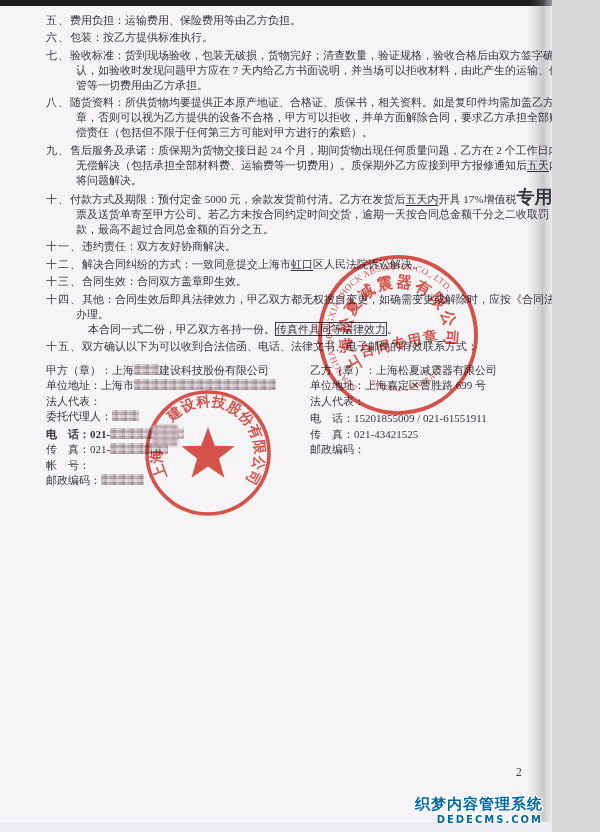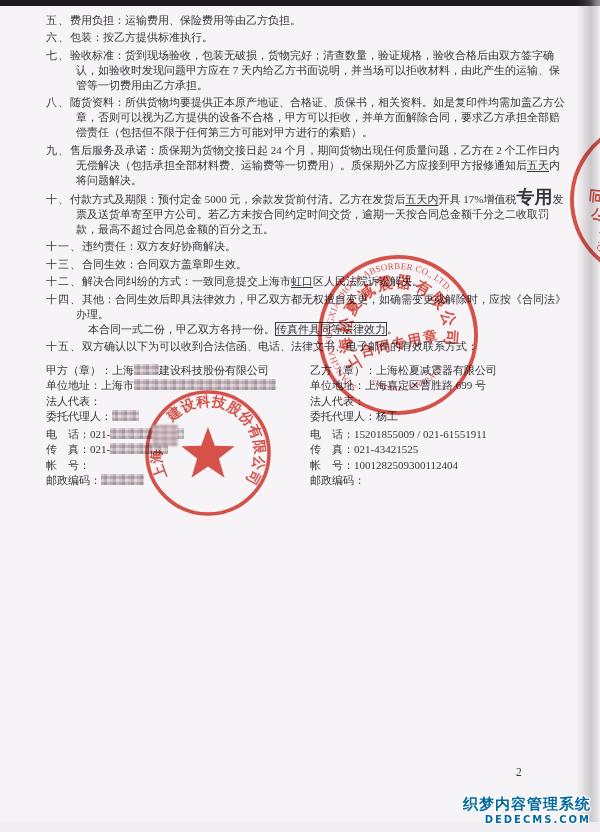--- a/index.html
+++ b/index.html
@@ -1,16 +1,16 @@
 <!DOCTYPE html>
 <html><head>
 <meta charset="utf-8">
 <style>
   html,body{margin:0;padding:0;background:#d8d6d8;}
-  .page{position:relative;width:600px;height:832px;background:#f6f4f6;overflow:hidden;
+  .page{position:relative;width:552px;height:832px;background:#f6f4f6;overflow:hidden;
         font-family:"Liberation Serif","DejaVu Serif",serif;color:#35353e;}
   .scan-topbar{position:absolute;left:0;top:0;width:600px;height:6px;background:#1c1c1e;}
   .scan-right{position:absolute;right:0;top:0;bottom:0;width:24px;
       background:linear-gradient(90deg,rgba(120,115,122,0) 0%,rgba(120,115,122,.18) 35%,
                  rgba(140,135,142,.40) 62%,rgba(200,196,202,.55) 82%,rgba(235,232,236,.6) 100%);}
   .scan-bottom{position:absolute;left:0;bottom:0;width:600px;height:10px;background:#efedf1;}
 
   .content{position:absolute;left:46px;top:13px;width:522px;font-size:11px;line-height:15px;}
   .clause{margin:0 0 2.4px 0;padding-left:30px;text-indent:-30px;}
   .clause .num{letter-spacing:1px;}
@@ -66,49 +66,47 @@
     <p class="clause"><span class="num">七、</span><span>验收标准：货到现场验收，包装无破损，货物完好；清查数量，验证规格，验收合格后由双方签字确认，如验收时发现问题甲方应在 7 天内给乙方书面说明，并当场可以拒收材料，由此产生的运输、保管等一切费用由乙方承担。</span></p>
 
     <p class="clause"><span class="num">八、</span><span>随货资料：所供货物均要提供正本原产地证、合格证、质保书，相关资料。如是复印件均需加盖乙方公章，否则可以视为乙方提供的设备不合格，甲方可以拒收，并单方面解除合同，要求乙方承担全部赔偿责任（包括但不限于任何第三方可能对甲方进行的索赔）。</span></p>
 
     <p class="clause"><span class="num">九、</span><span>售后服务及承诺：质保期为货物交接日起 24 个月，期间货物出现任何质量问题，乙方在 2 个工作日内无偿解决（包括承担全部材料费、运输费等一切费用）。质保期外乙方应接到甲方报修通知后</span><span class="u">五天</span><span>内将问题解决。</span></p>
 
     <p class="clause"><span class="num">十、</span><span>付款方式及期限：预付定金 5000 元，余款发货前付清。乙方在发货后</span><span class="u">五天内</span><span>开具 17%增值税</span><span class="em">专用</span><span>发票及送货单寄至甲方公司。若乙方未按合同约定时间交货，逾期一天按合同总金额千分之二收取罚款，最高不超过合同总金额的百分之五。</span></p>
 
     <p class="clause"><span class="num">十一、</span><span>违约责任：双方友好协商解决。</span></p>
 
+    <p class="clause"><span class="num">十二、</span><span>解决合同纠纷的方式：一致同意提交上海市</span><span class="u">虹口</span><span>区人民法院诉讼解决。</span></p>
+
     <p class="clause"><span class="num">十三、</span><span>合同生效：合同双方盖章即生效。</span></p>
-
-    <p class="clause"><span class="num">十二、</span><span>解决合同纠纷的方式：一致同意提交上海市</span><span class="u">虹口</span><span>区人民法院诉讼解决。</span></p>
 
     <p class="clause"><span class="num">十四、</span><span>其他：合同生效后即具法律效力，甲乙双方都无权擅自变更，如确需变更或解除时，应按《合同法》办理。</span><br>
       <span class="c14-line2" style="display:inline-block;"><span>本合同一式二份，甲乙双方各持一份。</span><span class="boxed">传真件具同等法律效力</span><span>。</span></span></p>
 
     <p class="clause"><span class="num">十五、</span><span>双方确认以下为可以收到合法信函、电话、法律文书、电子邮件的有效联系方式：</span></p>
 
     <div class="parties">
       <div class="party a">
         <div class="prow"><span class="lab">甲方（章）：</span><span>上海</span><span class="redact" style="width:25px;"></span><span>建设科技股份有限公司</span></div>
         <div class="prow"><span class="lab">单位地址：</span><span>上海市</span><span class="redact" style="width:142px;"></span></div>
         <div class="prow"><span class="lab">法人代表：</span><span></span></div>
         <div class="prow"><span class="lab">委托代理人：</span><span class="redact" style="width:27px;"></span></div>
-        <div class="prow" style="margin-top:2px;"><span class="lab">电　话：</span><span>021-</span><span class="redact" style="width:74px;"></span></div>
+        <div class="prow" style="margin-top:2px;font-weight:bold;"><span class="lab">电　话：</span><span>021-</span><span class="redact" style="width:74px;"></span></div>
         <div class="prow"><span class="lab">传　真：</span><span>021-</span><span class="redact" style="width:58px;"></span></div>
         <div class="prow"><span class="lab">帐　号：</span><span></span></div>
         <div class="prow"><span class="lab">邮政编码：</span><span class="redact" style="width:43px;"></span></div>
       </div>
 
       <div class="party b">
         <div class="prow"><span class="lab">乙方（章）：</span><span>上海松夏减震器有限公司</span></div>
         <div class="prow"><span class="lab">单位地址：</span><span>上海嘉定区曹胜路 699 号</span></div>
         <div class="prow"><span class="lab">法人代表：</span><span></span></div>
-        <div class="prow"><span class="lab">委托代理人：</span><span>杨工</span></div>
         <div class="prow" style="margin-top:2px;"><span class="lab">电　话：</span><span>15201855009 / 021-61551911</span></div>
         <div class="prow"><span class="lab">传　真：</span><span>021-43421525</span></div>
-        <div class="prow"><span class="lab">帐　号：</span><span>1001282509300112404</span></div>
         <div class="prow"><span class="lab">邮政编码：</span><span></span></div>
       </div>
     </div>
   </div>
 
   <svg class="stamp" style="left:143px;top:388px;" width="130" height="130" viewBox="0 0 130 130">
     <defs>
       <path id="arcA" d="M 24.3 88.5 A 47 47 0 1 1 105.7 88.5" fill="none"></path>
     </defs>
     <circle class="ring" cx="65" cy="65" r="61" stroke-width="3.6"></circle>

